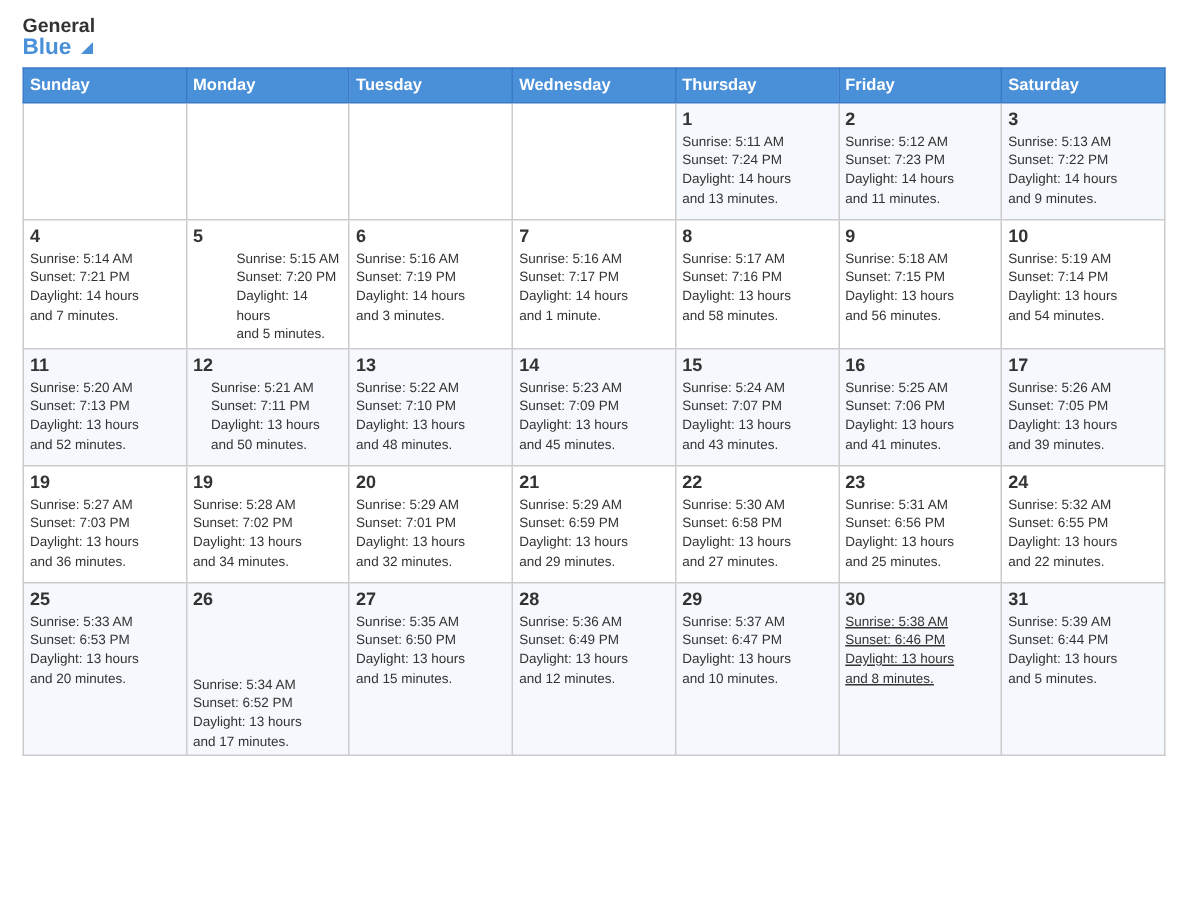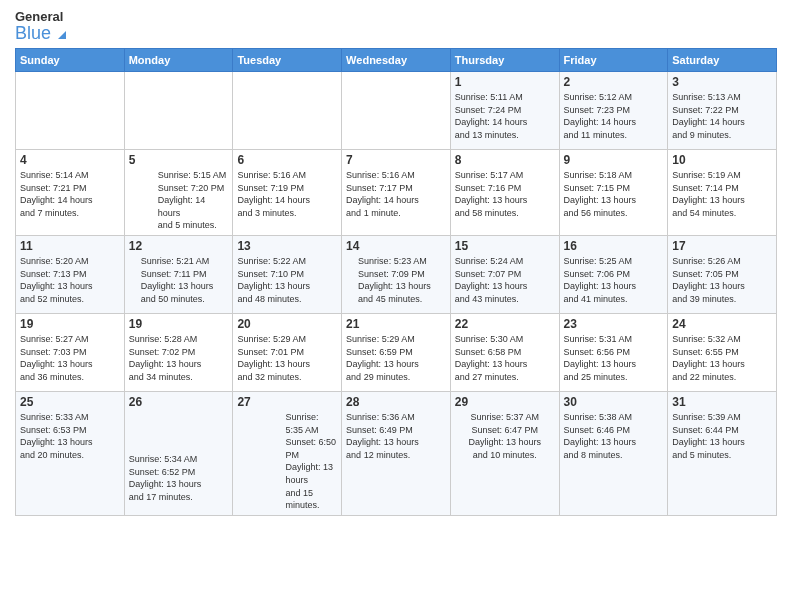--- a/index.html
+++ b/index.html
@@ -83,21 +83,21 @@
     }
   </style>
 </head>
 <body>
 
 <div class="container">
   <div class="header-top">
     <div class="logo">
   <div style="line-height:1.1">
     <div style="font-size:13px;font-weight:bold;color:#333;">General</div>
-    <div style="font-size:18px;font-weight:normal;color:#4a90d9;">Blue
+    <div style="font-size:15px;font-weight:bold;color:#4a90d9;">Blue
       <span style="display:inline-block;width:0;height:0;border-left:8px solid transparent;border-bottom:8px solid #4a90d9;margin-left:2px;vertical-align:middle;"></span>
     </div>
   </div>
 </div>
     <div class="title-block">
       <div class="month-title"></div>
       <div class="subtitle"></div>
     </div>
   </div>
 
@@ -209,21 +209,21 @@
           </td>
           <td>
             <span class="day-number">13</span>
             <div class="day-info" style="white-space: pre-line;">Sunrise: 5:22 AM
 Sunset: 7:10 PM
 Daylight: 13 hours
 and 48 minutes.</div>
           </td>
           <td>
             <span class="day-number">14</span>
-            <div class="day-info" style="white-space: pre-line; margin-left: 12px;">Sunrise: 5:23 AM
+            <div class="day-info" style="white-space: pre-line;">Sunrise: 5:23 AM
 Sunset: 7:09 PM
 Daylight: 13 hours
 and 45 minutes.</div>
           </td>
           <td>
             <span class="day-number">15</span>
             <div class="day-info" style="white-space: pre-line;">Sunrise: 5:24 AM
 Sunset: 7:07 PM
 Daylight: 13 hours
 and 43 minutes.</div>
@@ -304,42 +304,42 @@
           </td>
           <td>
             <span class="day-number">26</span>
             <div class="day-info" style="white-space: pre-line; margin-top: 44px;">Sunrise: 5:34 AM
 Sunset: 6:52 PM
 Daylight: 13 hours
 and 17 minutes.</div>
           </td>
           <td>
             <span class="day-number">27</span>
-            <div class="day-info" style="white-space: pre-line; margin-left: 48px;">Sunrise: 5:35 AM
+            <div class="day-info" style="white-space: pre-line;">Sunrise: 5:35 AM
 Sunset: 6:50 PM
 Daylight: 13 hours
 and 15 minutes.</div>
           </td>
           <td>
             <span class="day-number">28</span>
             <div class="day-info" style="white-space: pre-line;">Sunrise: 5:36 AM
 Sunset: 6:49 PM
 Daylight: 13 hours
 and 12 minutes.</div>
           </td>
           <td>
             <span class="day-number">29</span>
-            <div class="day-info" style="white-space: pre-line; text-align: center;">Sunrise: 5:37 AM
+            <div class="day-info" style="white-space: pre-line;">Sunrise: 5:37 AM
 Sunset: 6:47 PM
 Daylight: 13 hours
 and 10 minutes.</div>
           </td>
           <td>
             <span class="day-number">30</span>
-            <div class="day-info" style="white-space: pre-line;">Sunrise: 5:38 AM
+            <div class="day-info" style="white-space: pre-line; text-decoration: underline;">Sunrise: 5:38 AM
 Sunset: 6:46 PM
 Daylight: 13 hours
 and 8 minutes.</div>
           </td>
           <td>
             <span class="day-number">31</span>
             <div class="day-info" style="white-space: pre-line;">Sunrise: 5:39 AM
 Sunset: 6:44 PM
 Daylight: 13 hours
 and 5 minutes.</div>

